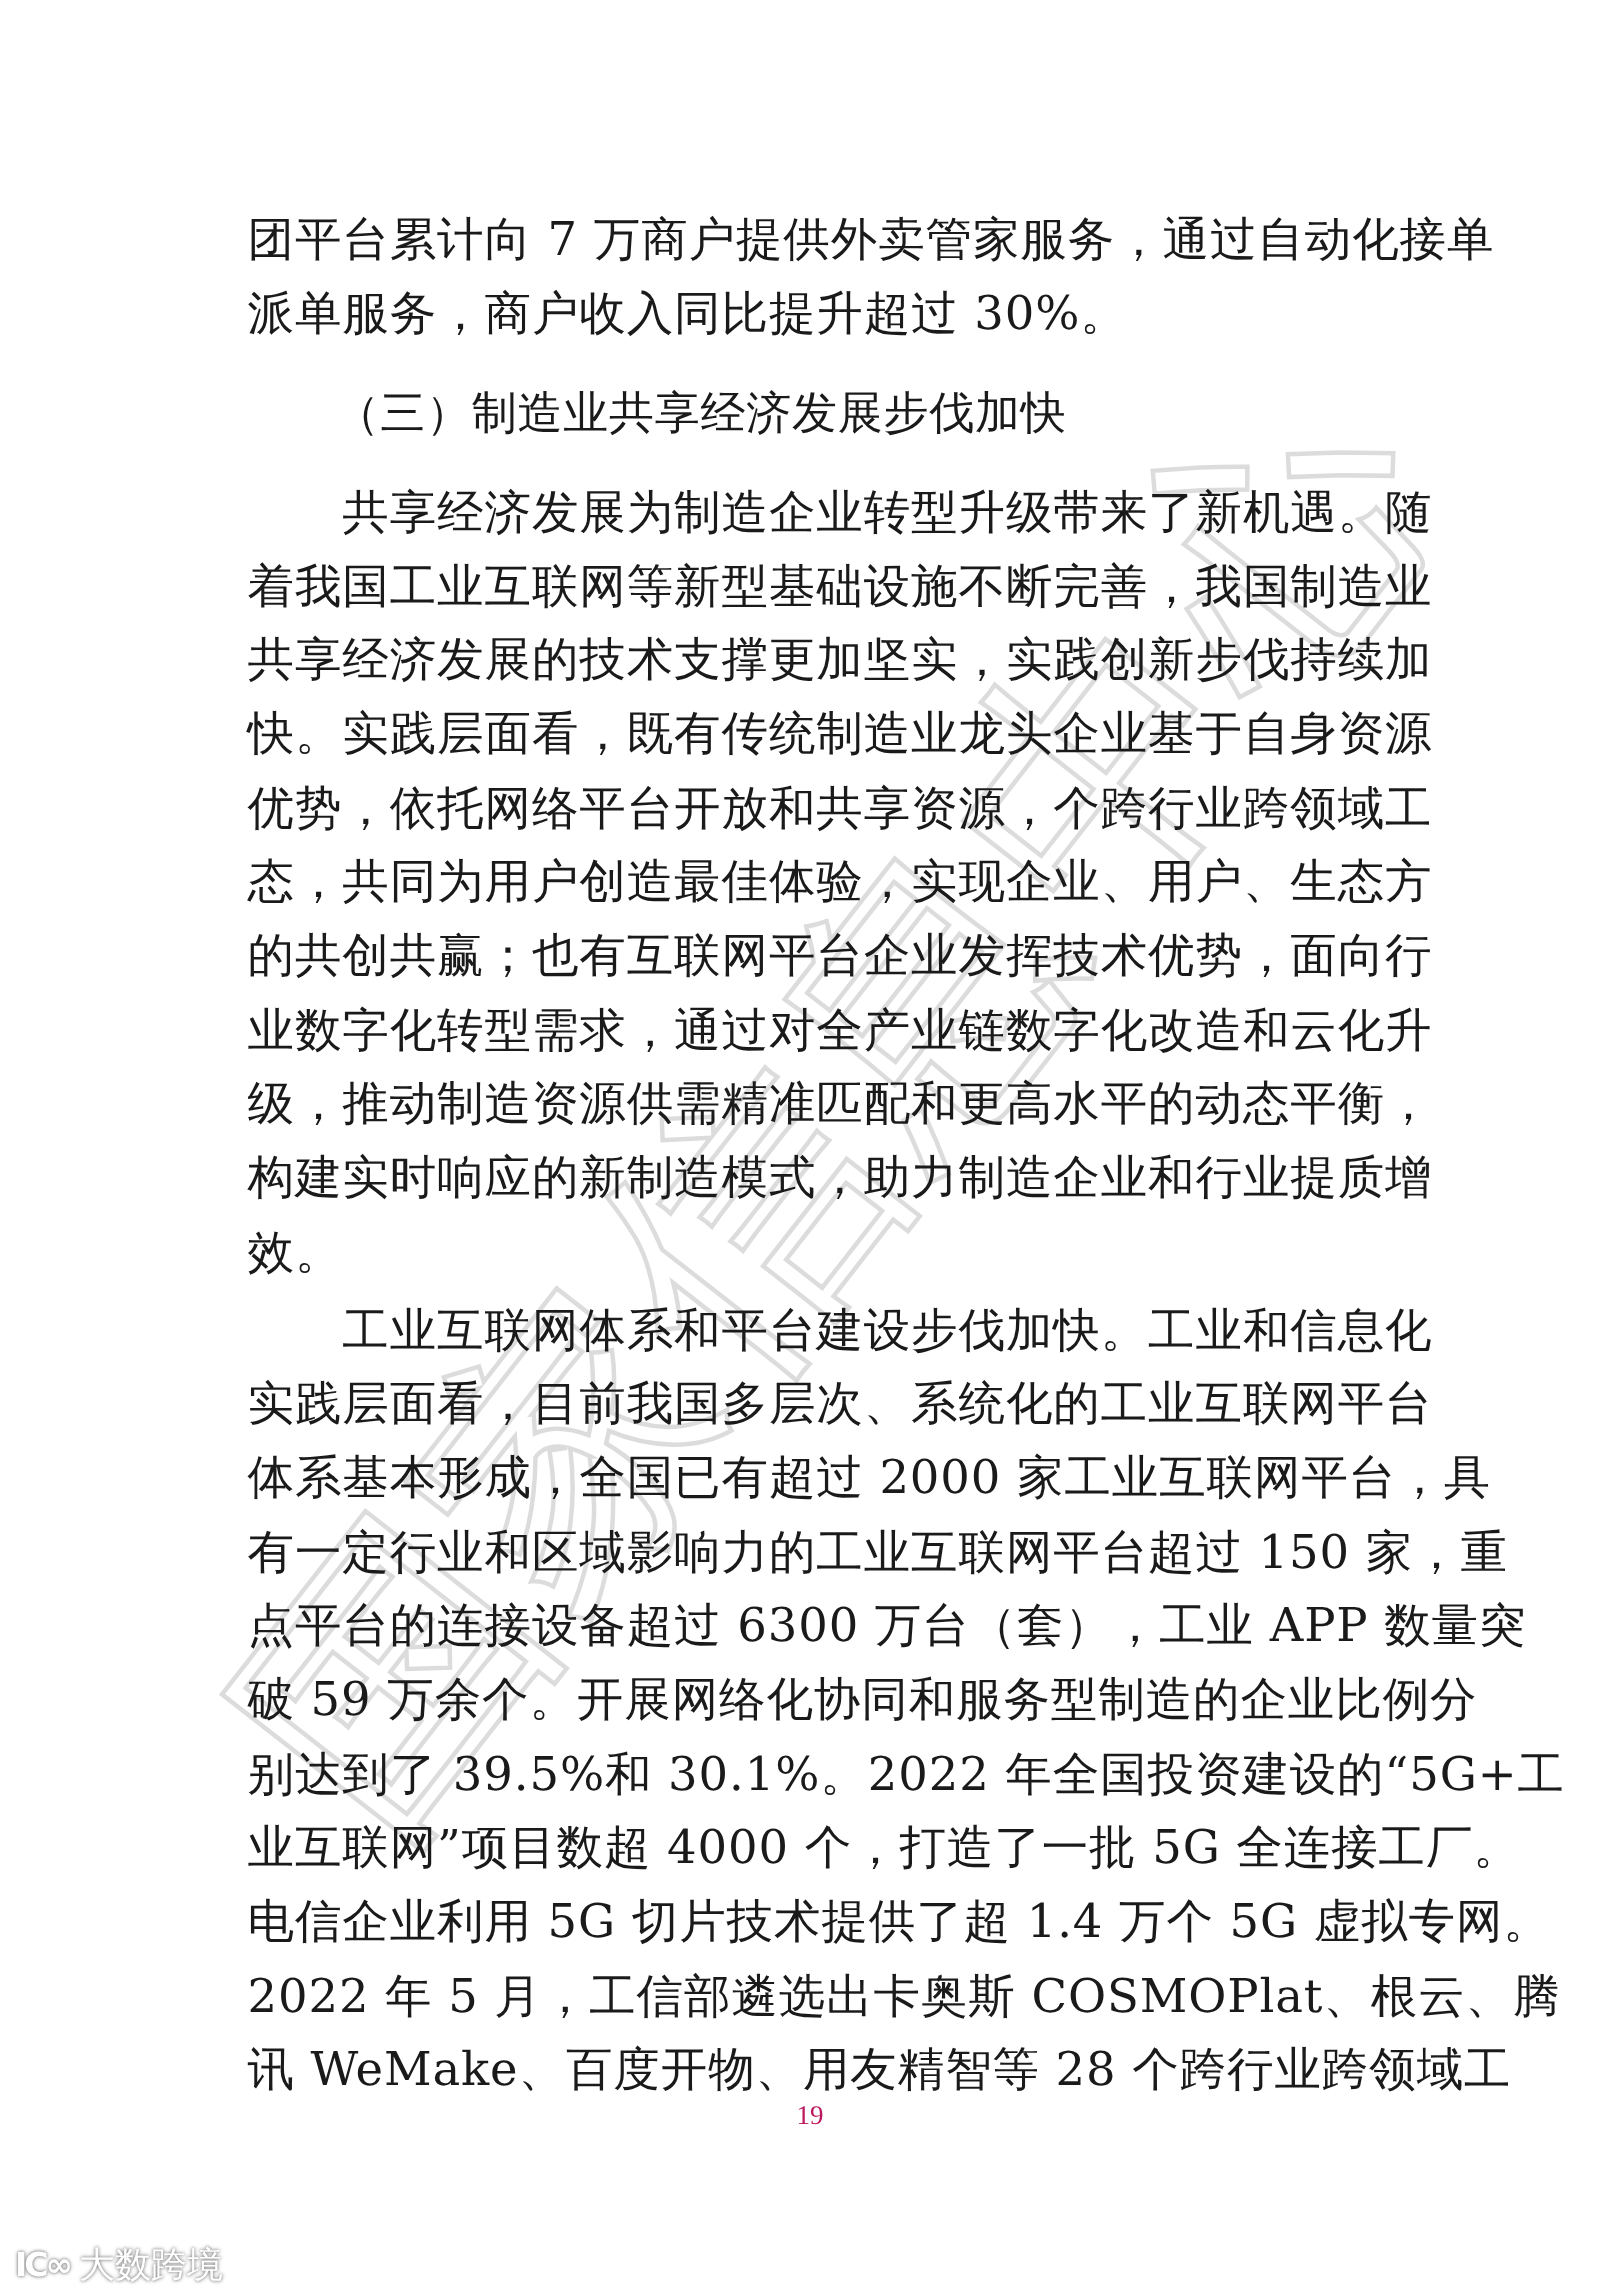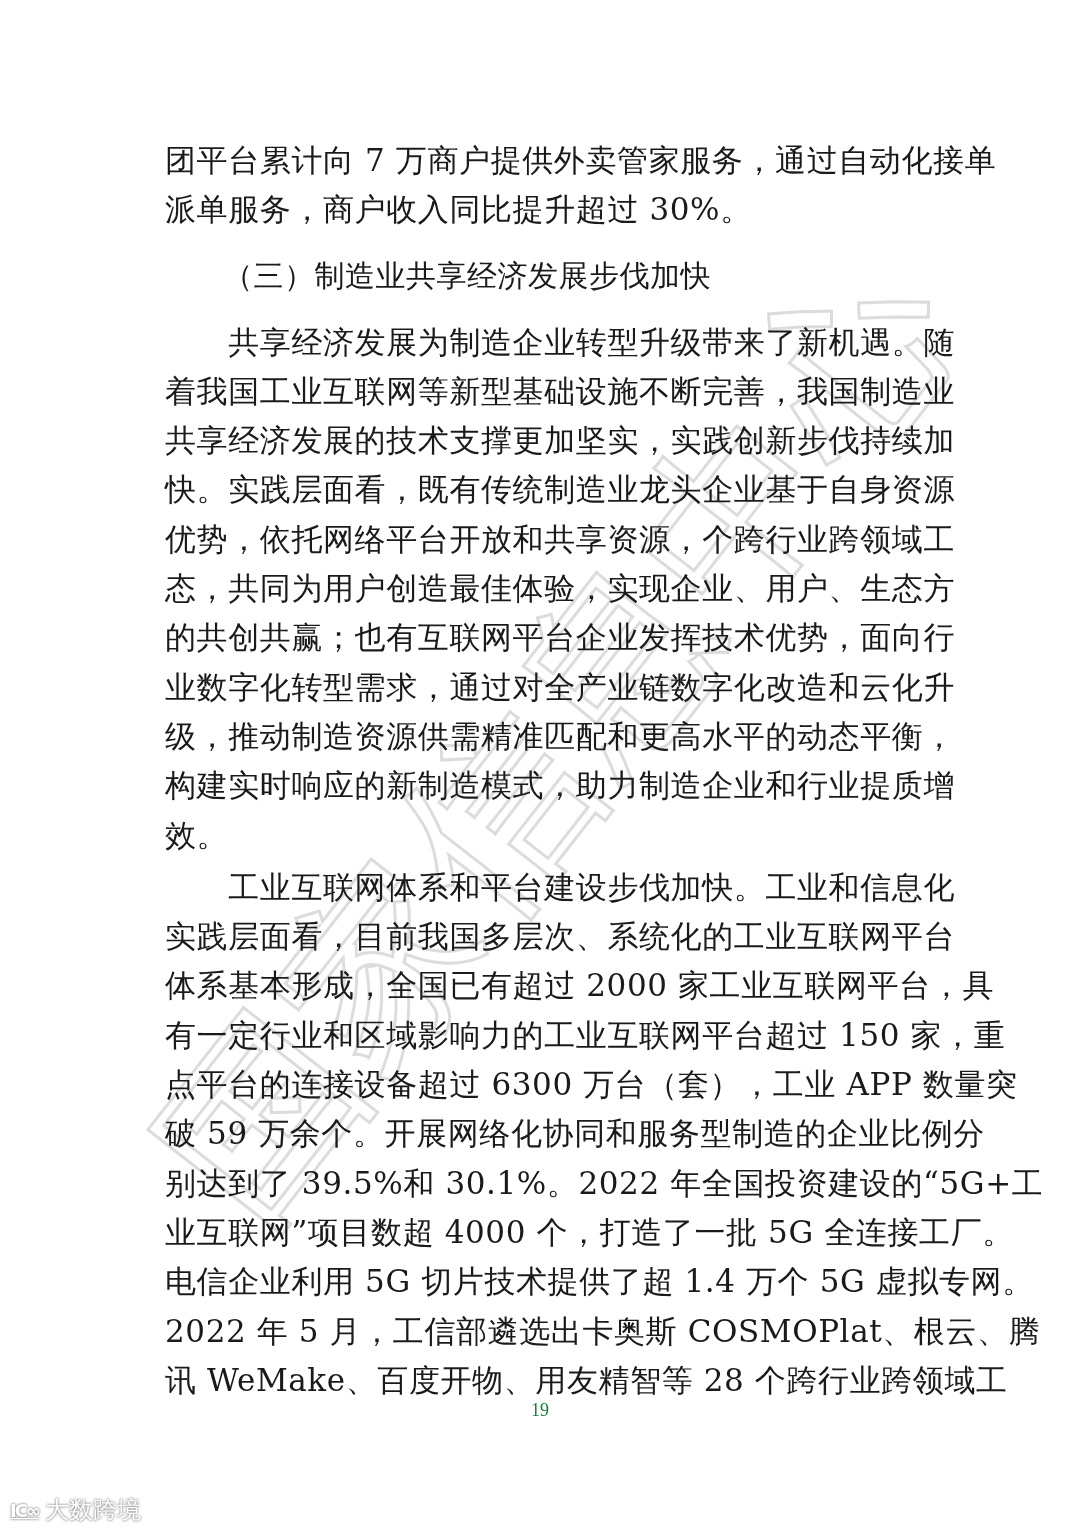--- a/index.html
+++ b/index.html
@@ -82,43 +82,42 @@
     display: block;
     margin-top: 3px;
   }
   .page-number {
     position: absolute;
     left: 0;
     width: 1080px;
     top: 1400px;
     text-align: center;
     font-size: 18px;
-    color: #15803d;
+    color: #be185d;
     font-family: "Liberation Serif", serif;
   }
   .source-logo {
     position: absolute;
     left: 10px;
     top: 1494px;
     display: flex;
     align-items: center;
     gap: 6px;
     color: #ffffff;
     font-family: "DejaVu Sans", sans-serif;
     font-size: 24px;
     text-shadow: 0 0 2px #888, 0 0 3px #999;
     z-index: 2;
   }
   .logo-mark {
     display: inline-flex;
     align-items: center;
-    font-size: 18px;
+    font-size: 22px;
     font-weight: bold;
     letter-spacing: -2px;
-    text-decoration: underline;
   }
 </style>
 </head>
 <body>
 
 <div class="page">
 
   <div class="watermark">
     <span class="watermark-text">国家信息中心</span>
   </div>

